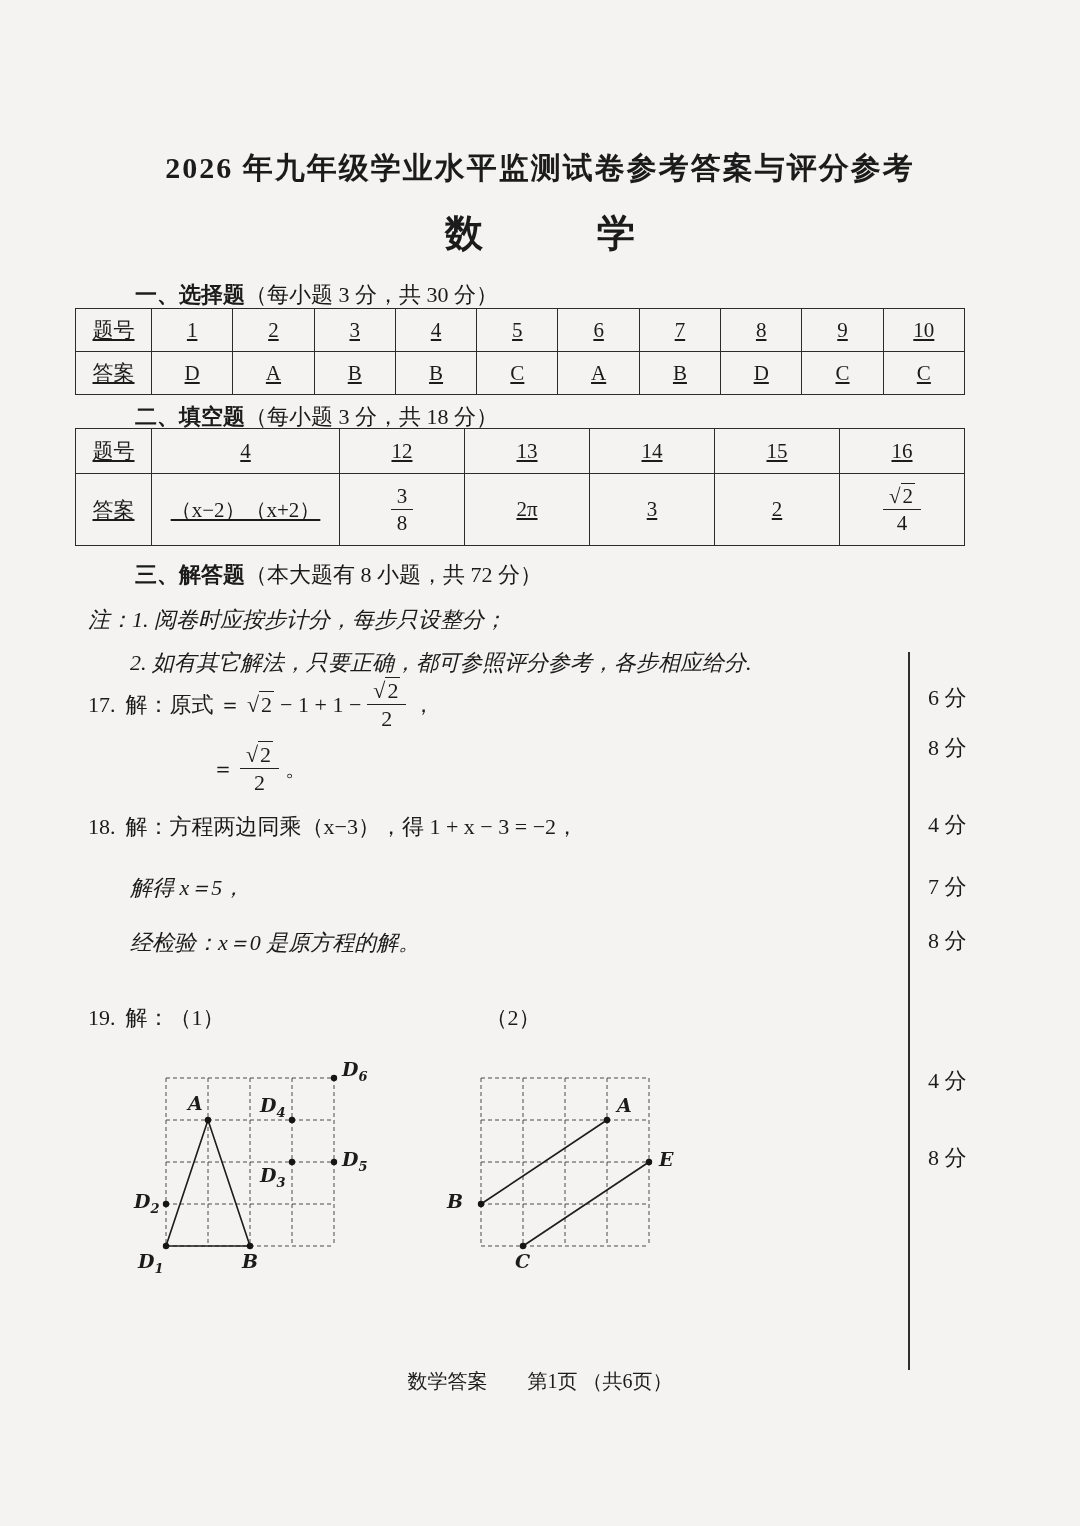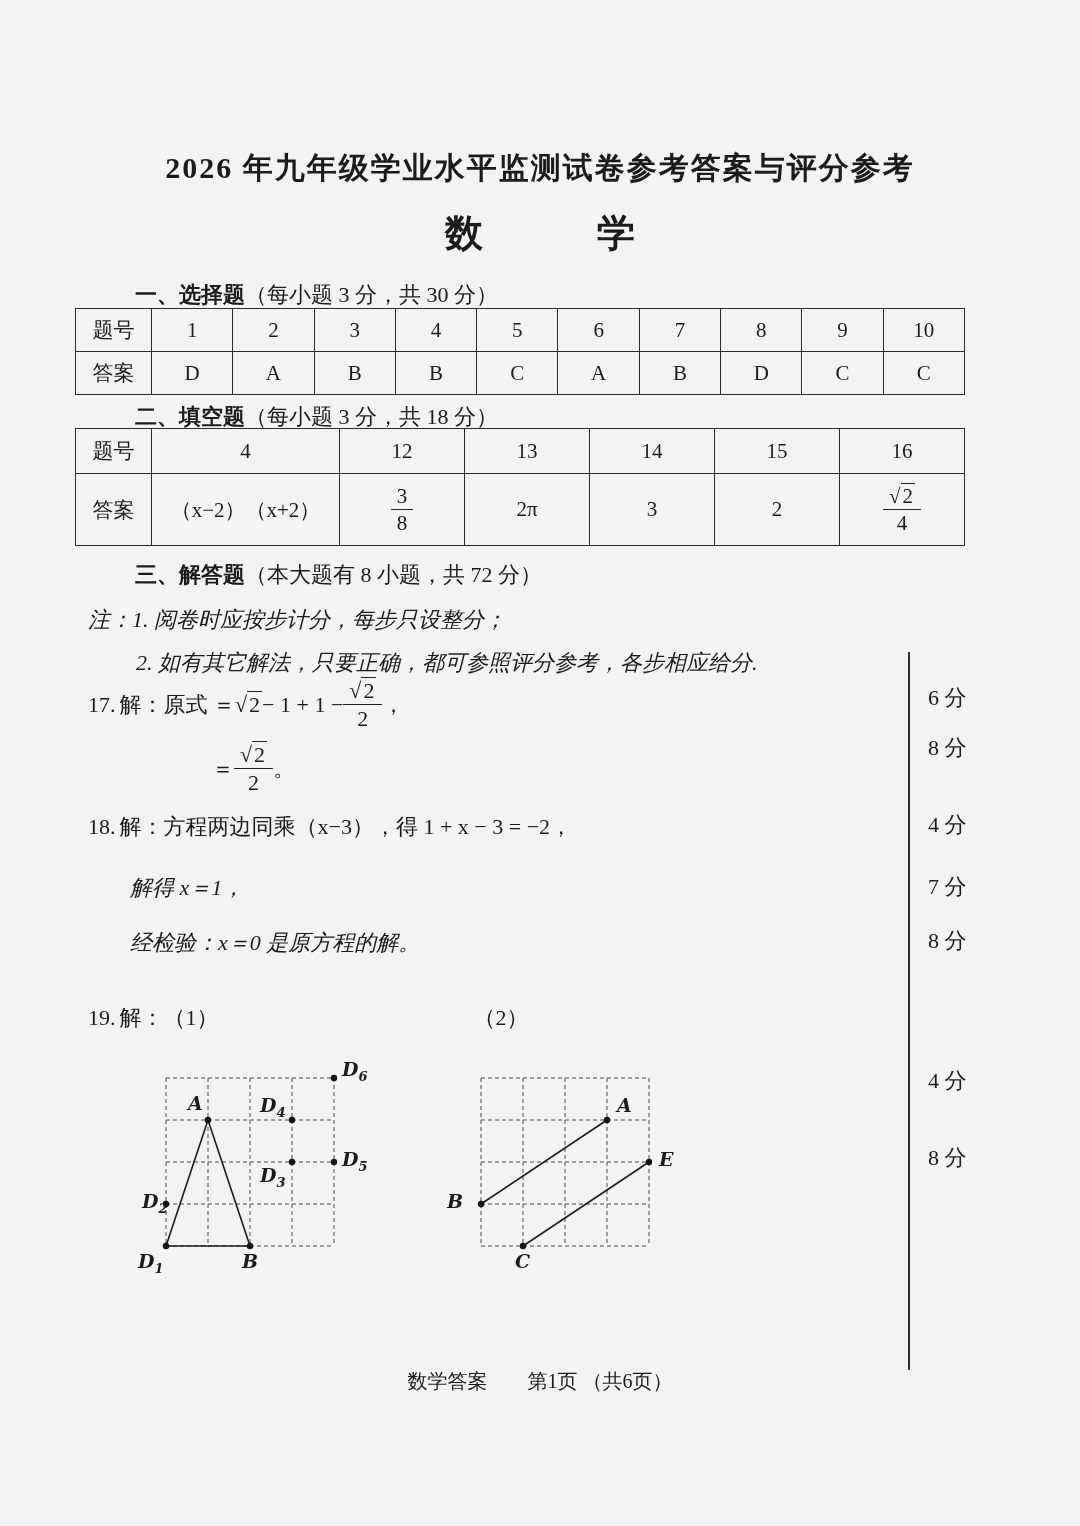--- a/index.html
+++ b/index.html
@@ -11,30 +11,30 @@
     position:relative;
     overflow:hidden;
   }
   .abs { position:absolute; }
   .page-title { top:148px; left:0; width:100%; text-align:center; font-size:30px; font-weight:bold; letter-spacing:2px; }
   .subject-title { top:208px; left:0; width:100%; text-align:center; font-size:38px; font-weight:bold; }
   .sec-h { font-size:22px; white-space:nowrap; }
   .sec-h .t { font-weight:bold; }
   .sec-h .n { font-weight:normal; }
 
-  table.ans { position:absolute; left:75px; width:890px; border-collapse:collapse; table-layout:fixed; background:transparent; }
+  table.ans { position:absolute; left:75px; width:890px; border-collapse:collapse; table-layout:fixed; background:transparent;text-decoration:underline; }
   table.ans td { border:1.5px solid #2b2b2b; text-align:center; vertical-align:middle; font-size:21px; padding:2px; }
   .t1 { top:308px; }
   .t1 td { height:43px; }
   .t2 { top:428px; }
   .t2 tr.r1 td { height:45px; }
   .t2 tr.r2 td { height:72px; }
 
   .text-line { position:absolute; font-size:22px; white-space:nowrap;font-style:italic; }
-  .mline { position:absolute; display:flex; align-items:center; font-size:22px; white-space:nowrap; }
+  .mline { position:absolute; display:flex; align-items:center; gap:6px; font-size:22px; white-space:nowrap; }
   .qnum { margin-right:4px; }
 
   .frac { display:inline-flex; flex-direction:column; align-items:center; line-height:1.15; vertical-align:middle; }
   .frac .num { border-bottom:1.6px solid #222; padding:0 6px 1px; }
   .frac .den { padding-top:1px; }
   .oline { border-top:1.6px solid #222; padding:0 2px; }
   .sqrt { white-space:nowrap; }
 
   .score { position:absolute; left:928px; font-size:22px; white-space:nowrap; }
   .rail { position:absolute; left:908px; top:652px; width:2px; height:718px; background:#2e2e2e; }
@@ -129,21 +129,21 @@
     </td>
   </tr>
 </tbody>
   </table>
 
 <div class="abs sec-h" style="top:560px;left:135px">
   <span class="t">三、解答题</span><span class="n">（本大题有 8 小题，共 72 分）</span>
 </div>
 
 <div class="text-line" style="top:605px;left:88px">注：1. 阅卷时应按步计分，每步只设整分；</div>
-<div class="text-line" style="top:648px;left:136px">2. 如有其它解法，只要正确，都可参照评分参考，各步相应给分.</div>
+<div class="text-line" style="top:648px;left:130px">2. 如有其它解法，只要正确，都可参照评分参考，各步相应给分.</div>
 
 <div class="mline" style="top:678px;left:88px">
   <span class="qnum">17.</span>
   <span>解：原式 ＝</span>
   <span class="sqrt"><span>√</span><span class="oline">2</span></span>
   <span>− 1 + 1 −</span>
   <span class="frac">
     <span class="num"><span>√</span><span class="oline">2</span></span>
     <span class="den">2</span>
   </span>
@@ -155,21 +155,21 @@
     <span class="num"><span>√</span><span class="oline">2</span></span>
     <span class="den">2</span>
   </span>
   <span>。</span>
 </div>
 
 <div class="mline" style="top:812px;left:88px">
   <span class="qnum">18.</span>
   <span>解：方程两边同乘（x−3），得 1 + x − 3 = −2，</span>
 </div>
-<div class="text-line" style="top:873px;left:130px">解得 x＝1，</div>
+<div class="text-line" style="top:873px;left:130px">解得 x＝5，</div>
 <div class="text-line" style="top:928px;left:130px">经检验：x＝0 是原方程的解。</div>
 
 <div class="mline" style="top:1003px;left:88px">
   <span class="qnum">19.</span>
   <span>解：（1）</span>
   <span style="margin-left:255px">（2）</span>
 </div>
 
 <div class="diagram" style="top:1052px;left:130px">
   <svg width="182" height="182" viewBox="0 0 182 182">
@@ -182,21 +182,21 @@
     <circle cx="132" cy="90" r="3.2" fill="#151515"></circle>
     <circle cx="6" cy="132" r="3.2" fill="#151515"></circle>
     <circle cx="6" cy="174" r="3.2" fill="#151515"></circle>
     <circle cx="90" cy="174" r="3.2" fill="#151515"></circle>
   </svg>
   <span class="plabel" style="left:212px;top:6px"><span>D</span><sub>6</sub></span>
   <span class="plabel" style="left:58px;top:40px">A</span>
   <span class="plabel" style="left:130px;top:42px"><span>D</span><sub>4</sub></span>
   <span class="plabel" style="left:212px;top:96px"><span>D</span><sub>5</sub></span>
   <span class="plabel" style="left:130px;top:112px"><span>D</span><sub>3</sub></span>
-  <span class="plabel" style="left:12px;top:138px"><span>D</span><sub>2</sub></span>
+  <span class="plabel" style="left:4px;top:138px"><span>D</span><sub>2</sub></span>
   <span class="plabel" style="left:8px;top:198px"><span>D</span><sub>1</sub></span>
   <span class="plabel" style="left:112px;top:198px">B</span>
 </div>
 
 <div class="diagram" style="top:1052px;left:445px">
   <svg width="182" height="182" viewBox="0 0 182 182">
     <path d="M6 6V174 M48 6V174 M90 6V174 M132 6V174 M174 6V174 M6 6H174 M6 48H174 M6 90H174 M6 132H174 M6 174H174" stroke="#4a4a4a" stroke-width="1" stroke-dasharray="4 3" fill="none"></path>
     <path d="M6 132L132 48 M48 174L174 90" stroke="#1c1c1c" stroke-width="1.6" fill="none"></path>
     <circle cx="6" cy="132" r="3.2" fill="#151515"></circle>
     <circle cx="132" cy="48" r="3.2" fill="#151515"></circle>

